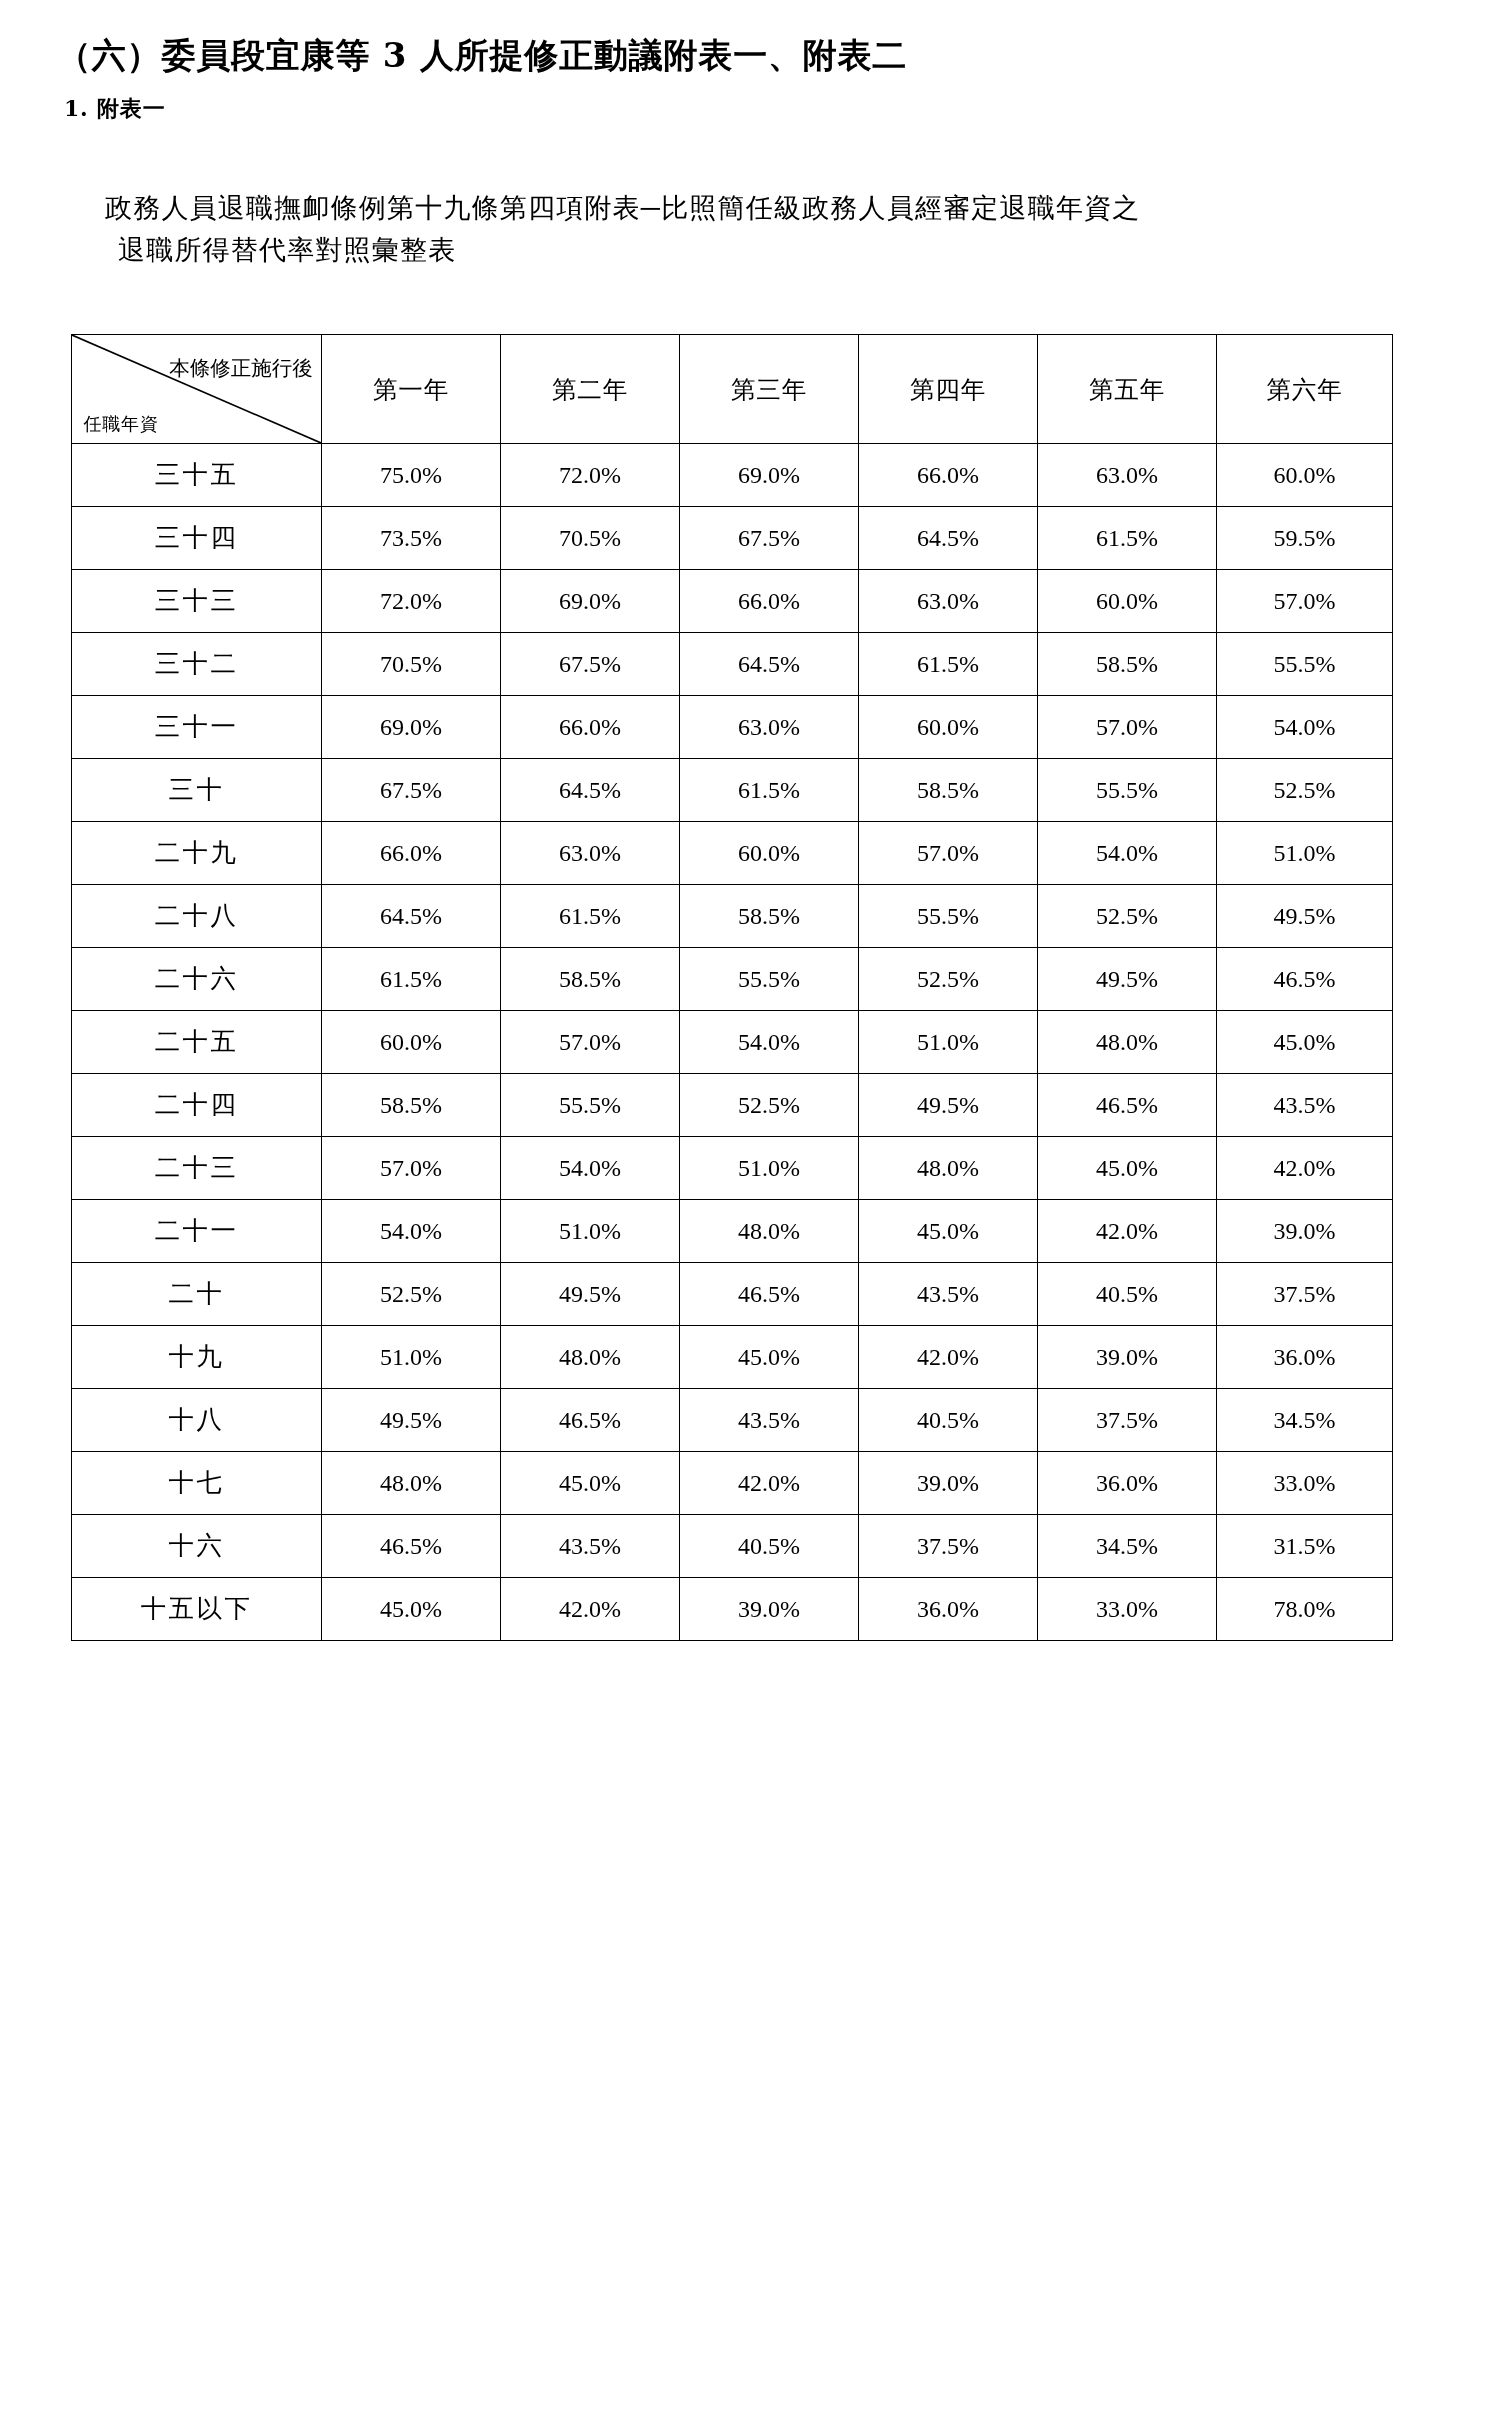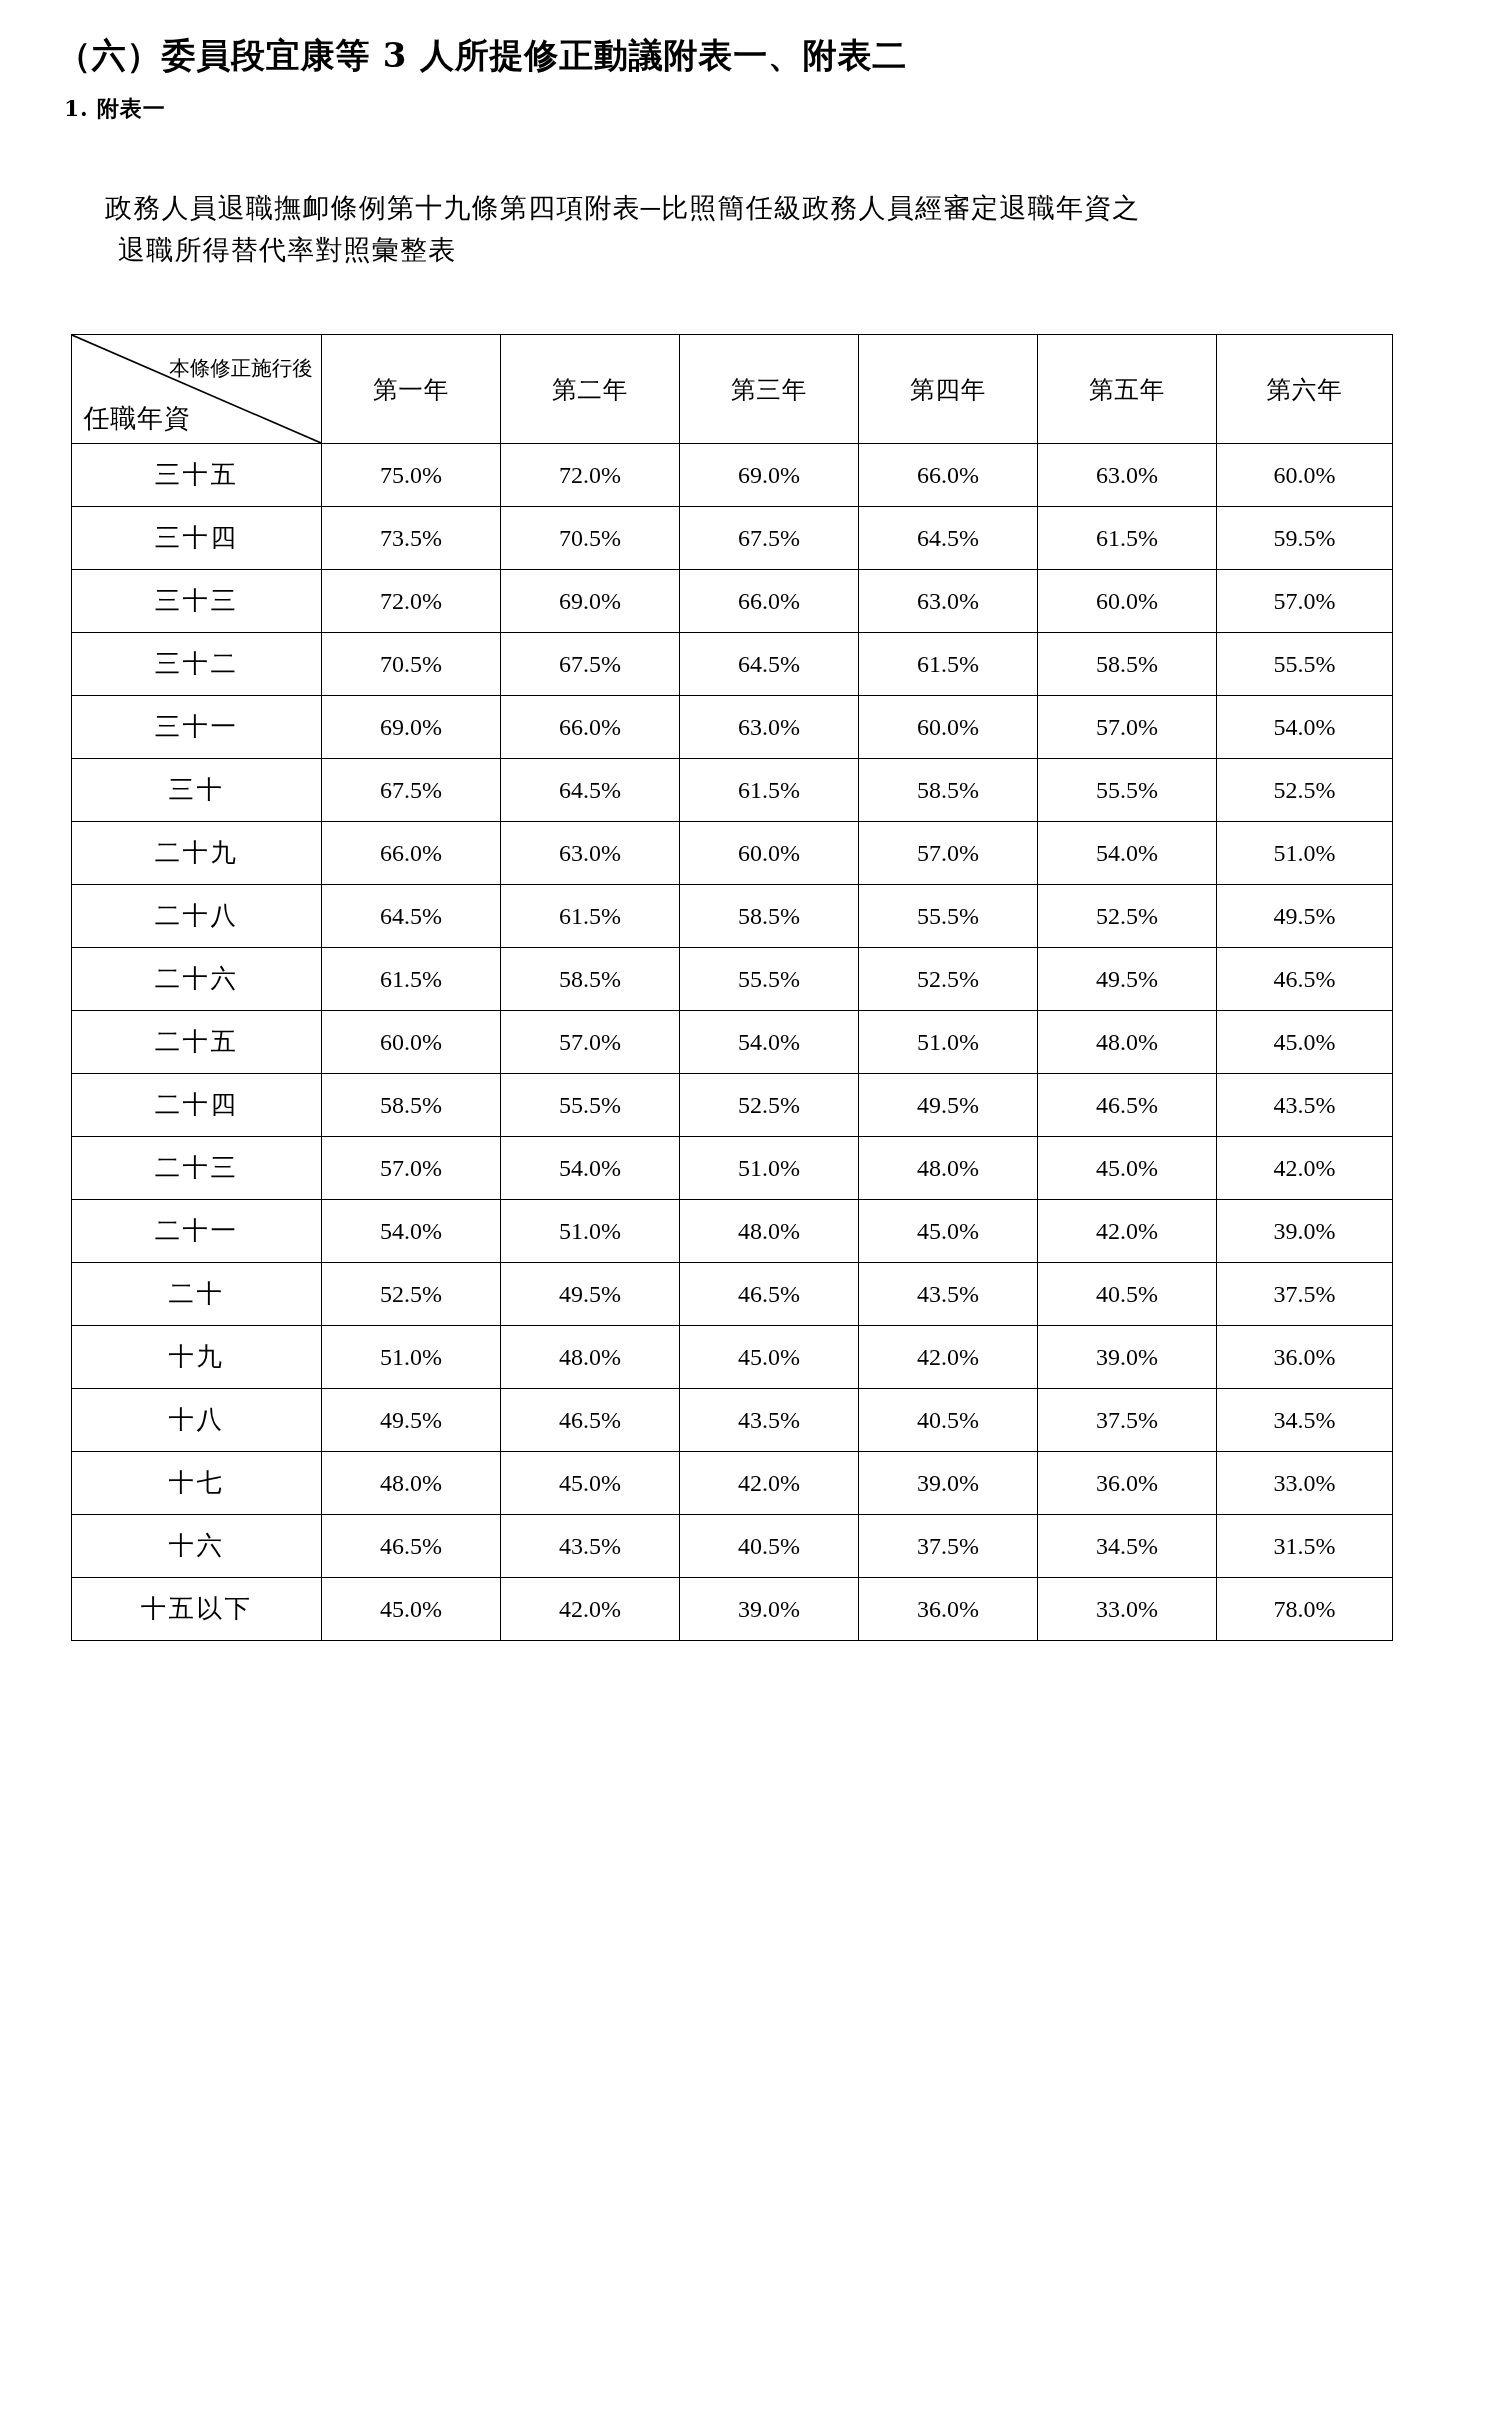--- a/index.html
+++ b/index.html
@@ -113,21 +113,21 @@
     top: 19px;
     font-size: 20.5px;
     letter-spacing: 0px;
     white-space: nowrap;
     font-family: "DejaVu Serif", "Liberation Serif", serif;
   }
   .corner .bl-label {
     position: absolute;
     left: 11.5px;
     bottom: 6.6px;
-    font-size: 26px;
+    font-size: 18px;
     letter-spacing: 0.8px;
     white-space: nowrap;
     font-family: Liberation Serif, serif;
   }
   thead td.headcell {
     height: 108px !important;
     font-size: 24.6px;
     letter-spacing: 0.8px;
     font-family: "DejaVu Serif", "Liberation Serif", serif;
   }

